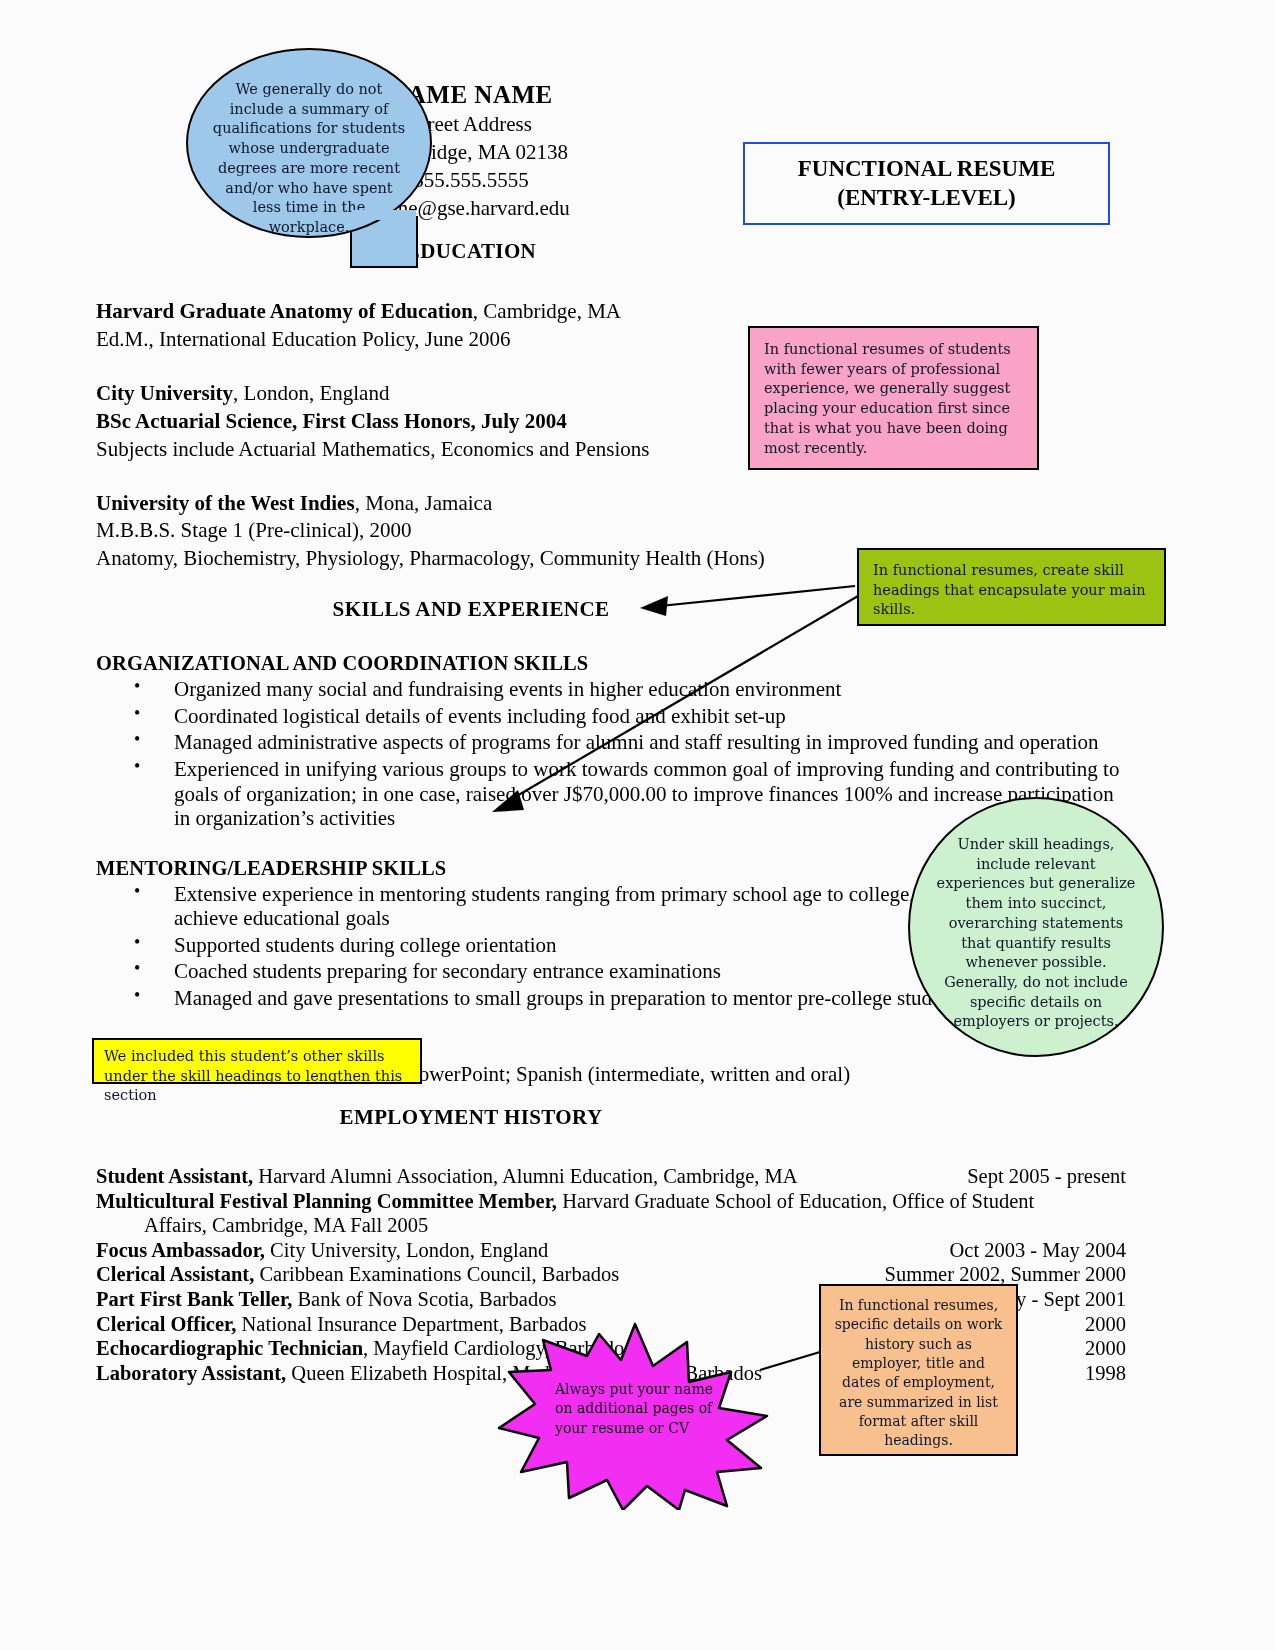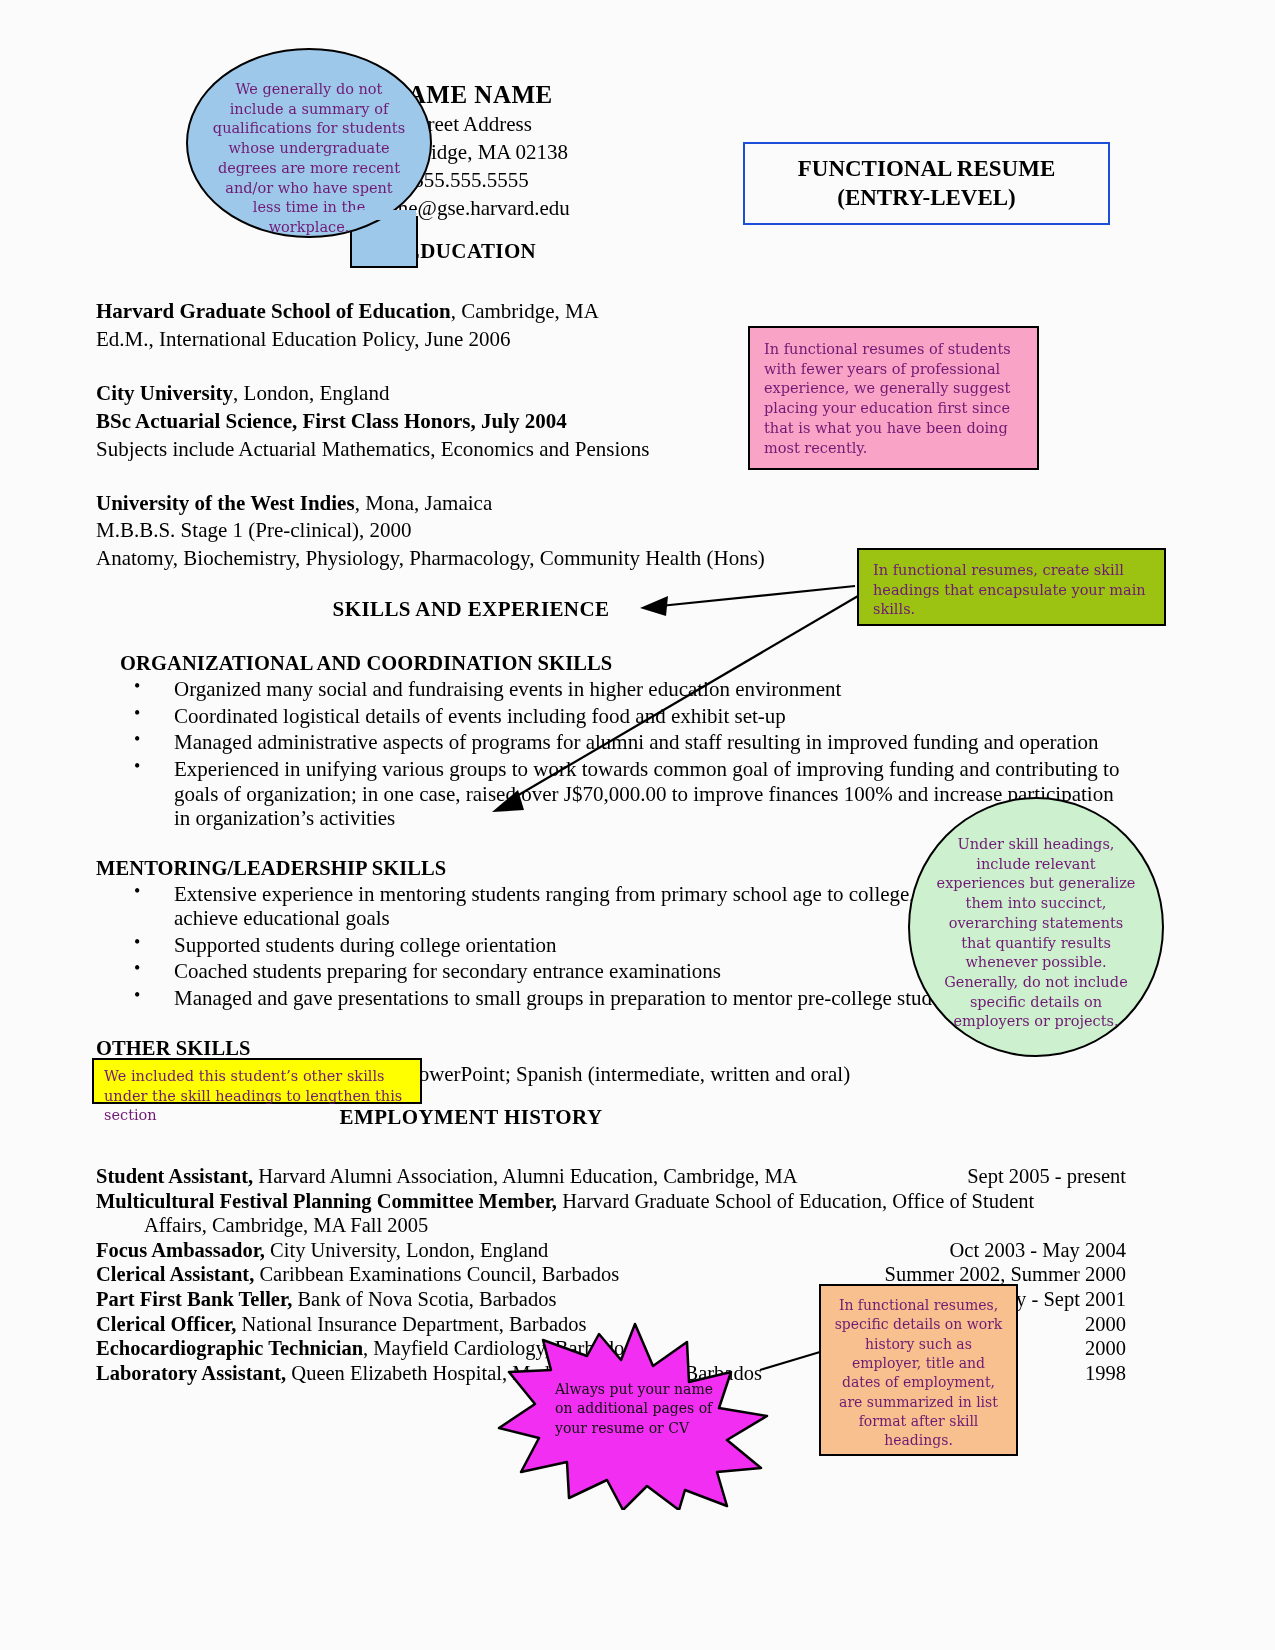--- a/index.html
+++ b/index.html
@@ -96,21 +96,21 @@
     position: relative;
     margin-left: 48px;
   }
 
   
   .anno {
     position: absolute;
     font-family: "DejaVu Serif", "Liberation Serif", serif;
     font-size: 14.5px;
     line-height: 1.36;
-    color: #701a75;
+    color: #0f172a;
     box-sizing: border-box;
   }
   .anno-blue {
     left: 186px; top: 48px;
     width: 256px; height: 222px;
   }
   .anno-blue .bubble-body {
     position: absolute;
     left: 0; top: 0;
     width: 246px; height: 190px;
@@ -175,21 +175,20 @@
     border-radius: 50%;
     text-align: center;
     padding: 36px 22px 0 22px;
   }
   .anno-yellow {
     left: 92px; top: 1038px;
     width: 330px; height: 46px;
     background: #ffff00;
     border: 2px solid #000;
     padding: 7px 10px;
-    margin-top: 20px;
   }
   .anno-orange {
     left: 819px; top: 1284px;
     width: 199px; height: 172px;
     background: #f7c08e;
     border: 2px solid #000;
     text-align: center;
     padding: 10px 10px;
     font-size: 14px;
     line-height: 1.38;
@@ -228,39 +227,39 @@
       <div class="fullname">NAME NAME</div>
       <div class="contact">Street Address</div>
       <div class="contact">Cambridge, MA 02138</div>
       <div class="contact">555.555.5555</div>
       <div class="contact">name@gse.harvard.edu</div>
     </div>
 
     <div class="section-head" style="margin-top:16px;">EDUCATION</div>
 
     <div class="edu-entry" style="margin-top:34px;">
-      <div><span class="school">Harvard Graduate School of Education</span><span>, Cambridge, MA</span></div>
+      <div><span class="school">Harvard Graduate Anatomy of Education</span><span>, Cambridge, MA</span></div>
       <div>Ed.M., International Education Policy, June 2006</div>
     </div>
 
     <div class="edu-entry" style="margin-top:26px;">
       <div><span class="school">City University</span><span>, London, England</span></div>
       <div class="degree-bold">BSc Actuarial Science, First Class Honors, July 2004</div>
       <div>Subjects include Actuarial Mathematics, Economics and Pensions</div>
     </div>
 
     <div class="edu-entry" style="margin-top:26px;">
       <div><span class="school">University of the West Indies</span><span>, Mona, Jamaica</span></div>
       <div>M.B.B.S. Stage 1 (Pre-clinical), 2000</div>
       <div>Anatomy, Biochemistry, Physiology, Pharmacology, Community Health (Hons)</div>
     </div>
 
     <div class="section-head" style="margin-top:24px;">SKILLS AND EXPERIENCE</div>
 
-    <div class="skill-head" style="margin-top:30px;margin-left:24px;">ORGANIZATIONAL AND COORDINATION SKILLS</div>
+    <div class="skill-head" style="margin-top:30px;">ORGANIZATIONAL AND COORDINATION SKILLS</div>
     <ul class="bullets">
       <li>Organized many social and fundraising events in higher education environment</li>
       <li>Coordinated logistical details of events including food and exhibit set-up</li>
       <li>Managed administrative aspects of programs for alumni and staff resulting in improved funding and operation</li>
       <li>Experienced in unifying various groups to work towards common goal of improving funding and contributing to goals of organization; in one case, raised over J$70,000.00 to improve finances 100% and increase participation in organization’s activities</li>
     </ul>
 
     <div class="skill-head" style="margin-top:26px;">MENTORING/LEADERSHIP SKILLS</div>
     <ul class="bullets">
       <li>Extensive experience in mentoring students ranging from primary school age to college, giving guidance to achieve educational goals</li>

